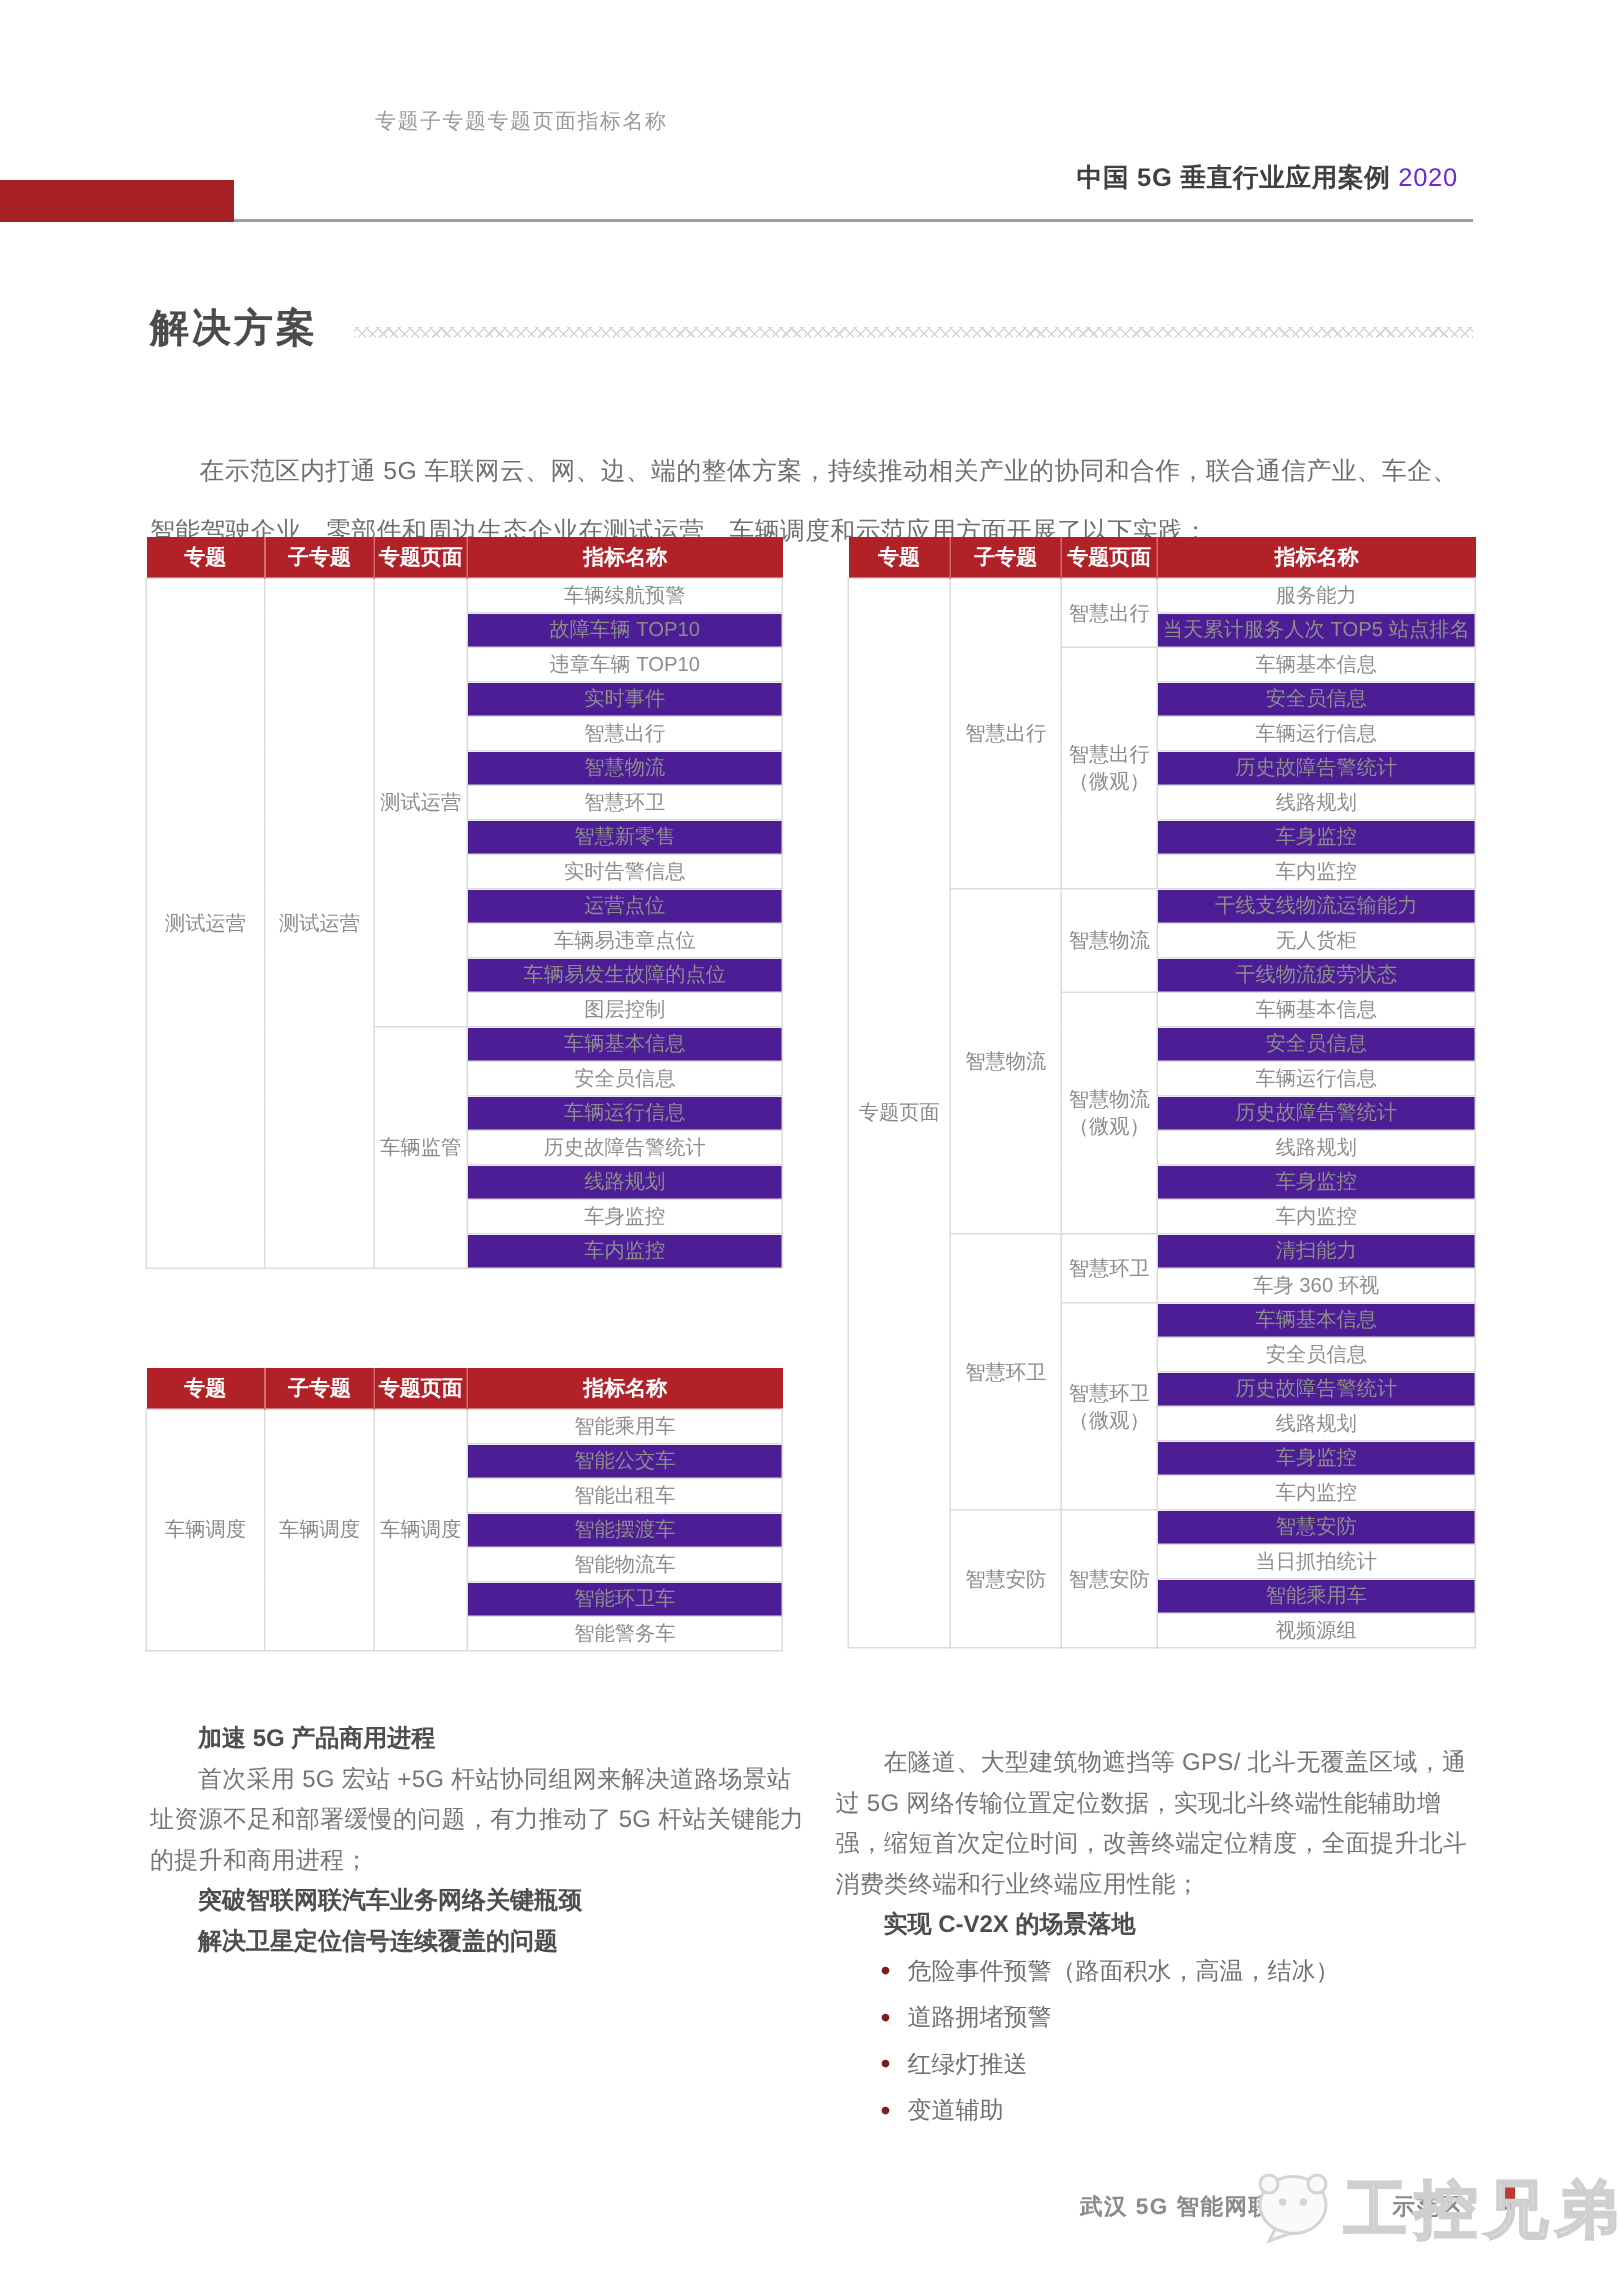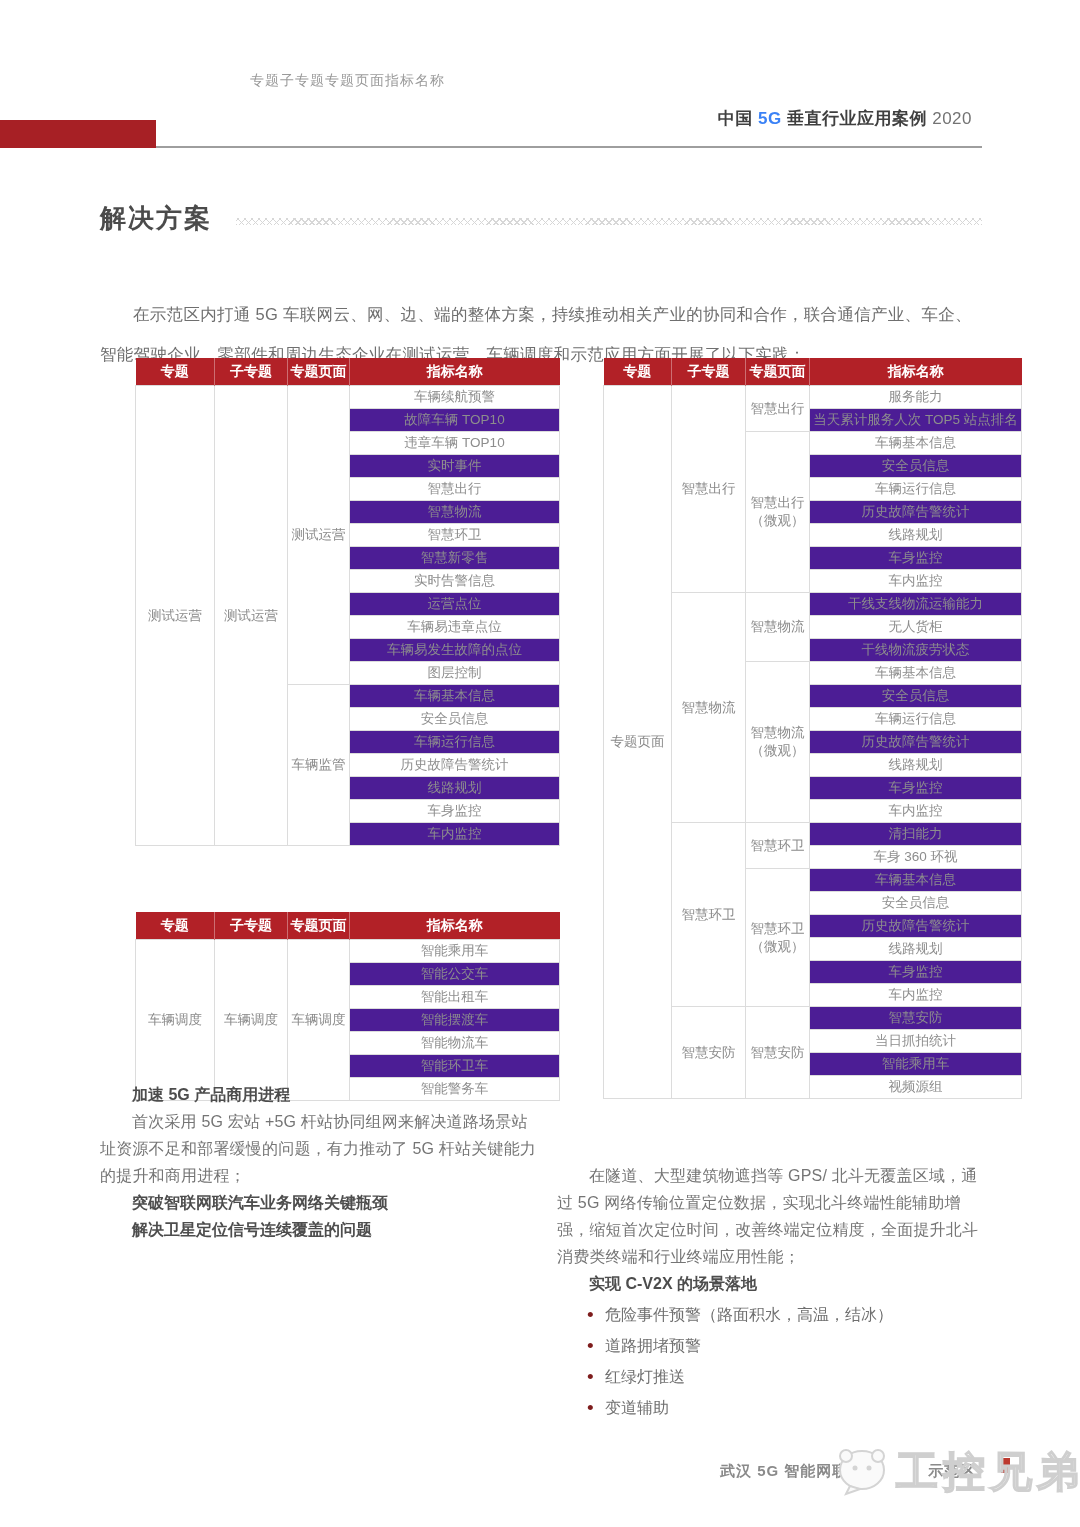--- a/index.html
+++ b/index.html
@@ -3,48 +3,48 @@
 <meta charset="utf-8">
 <style>
   html,body {margin:0; padding:0; background:#ffffff;}
   body {font-family:"Liberation Sans","DejaVu Sans",sans-serif;}
   .page {position:relative; width:1080px; height:1527px; background:#fff; overflow:hidden; margin:0 auto;}
 
   
   .top-note {position:absolute; left:250px; top:72px; font-size:14px; color:#9a9a9a; letter-spacing:1px;}
   .red-block {position:absolute; left:0; top:120px; width:156px; height:28px; background:#a72025;}
   .doc-title {position:absolute; right:108px; top:107px; font-size:17px; font-weight:bold; color:#3f3f3f; letter-spacing:.5px; white-space:nowrap;}
-  .doc-title .red {color:#3b82f6;}
-  .doc-title .year {color:#737373; font-weight:normal;}
+  .doc-title .red {color:#404040;}
+  .doc-title .year {color:#6d28d9; font-weight:normal;}
   .head-rule {position:absolute; left:156px; top:146px; width:826px; height:2px; background:#9e9e9e;}
 
   
   .section-head {position:absolute; left:100px; top:201px; width:882px; display:flex; align-items:center;font-family:Liberation Mono, monospace;}
   .section-title {font-size:26px; font-weight:bold; color:#4b4b4b; letter-spacing:2px; white-space:nowrap;}
   .chain {flex:1; height:7px; margin-left:24px; margin-top:6px;
           background: repeating-linear-gradient(45deg,#d7d7d7 0 1px,transparent 1px 5px),
                       repeating-linear-gradient(-45deg,#d7d7d7 0 1px,transparent 1px 5px);}
 
   .intro {position:absolute; left:100px; top:277px; width:882px; font-size:16.5px; line-height:40px; color:#6f6f6f; text-indent:2em; letter-spacing:.3px;}
 
   
-  .tbl {position:absolute;margin-left:38px;}
+  .tbl {position:absolute;}
   #tbl0 {left:97px;  top:358px; width:424px;}
   #tbl1 {left:97px;  top:912px; width:424px;}
   #tbl2 {left:565px; top:358px; width:418px;}
   table.grid {width:100%; border-collapse:collapse; table-layout:fixed; font-size:13.5px; color:#8d8d8d;}
   .grid th {background:#b22127; color:#fff; font-size:14px; font-weight:bold; height:27px; padding:0; border-left:1px solid rgba(255,255,255,.35);}
   .grid th:first-child {border-left:none;}
   .grid td {border:1px solid #dcdcdc; height:23px; box-sizing:border-box; text-align:center; vertical-align:middle; padding:0 3px; background:#fff; overflow:hidden;}
   .grid td.odd {background:#4c1d95;}
   .grid td.topic-cell, .grid td.subtopic-cell, .grid td.page-cell {background:#fff; color:#8a8a8a;}
 
   
   .bottom-col {position:absolute; font-size:16px; line-height:27px;}
-  #bl {left:100px; top:1081px; width:440px;}
+  #bl {left:100px; top:1146px; width:440px;}
   #br {left:557px; top:1162px; width:436px;}
   .blk-heading {font-weight:bold; color:#4d4d4d; padding-left:32px; margin:0;}
   .blk-para {color:#757575; text-indent:2em; margin:0; letter-spacing:.2px;}
   .blk-bullet {color:#6f6f6f; padding-left:48px; position:relative; margin-top:4px;}
   .blk-bullet::before {content:"\2022"; color:#7d1c1c; position:absolute; left:30px; top:0; font-size:19px;}
 
   
   .footer {position:absolute; left:0; top:1448px; width:1080px; height:70px;}
   .footer-text {position:absolute; left:720px; top:14px; font-size:15px; font-weight:bold; color:#8a8a8a; letter-spacing:1px; white-space:nowrap; z-index:0;}
   .footer-text .gap {display:inline-block; width:48px;}

